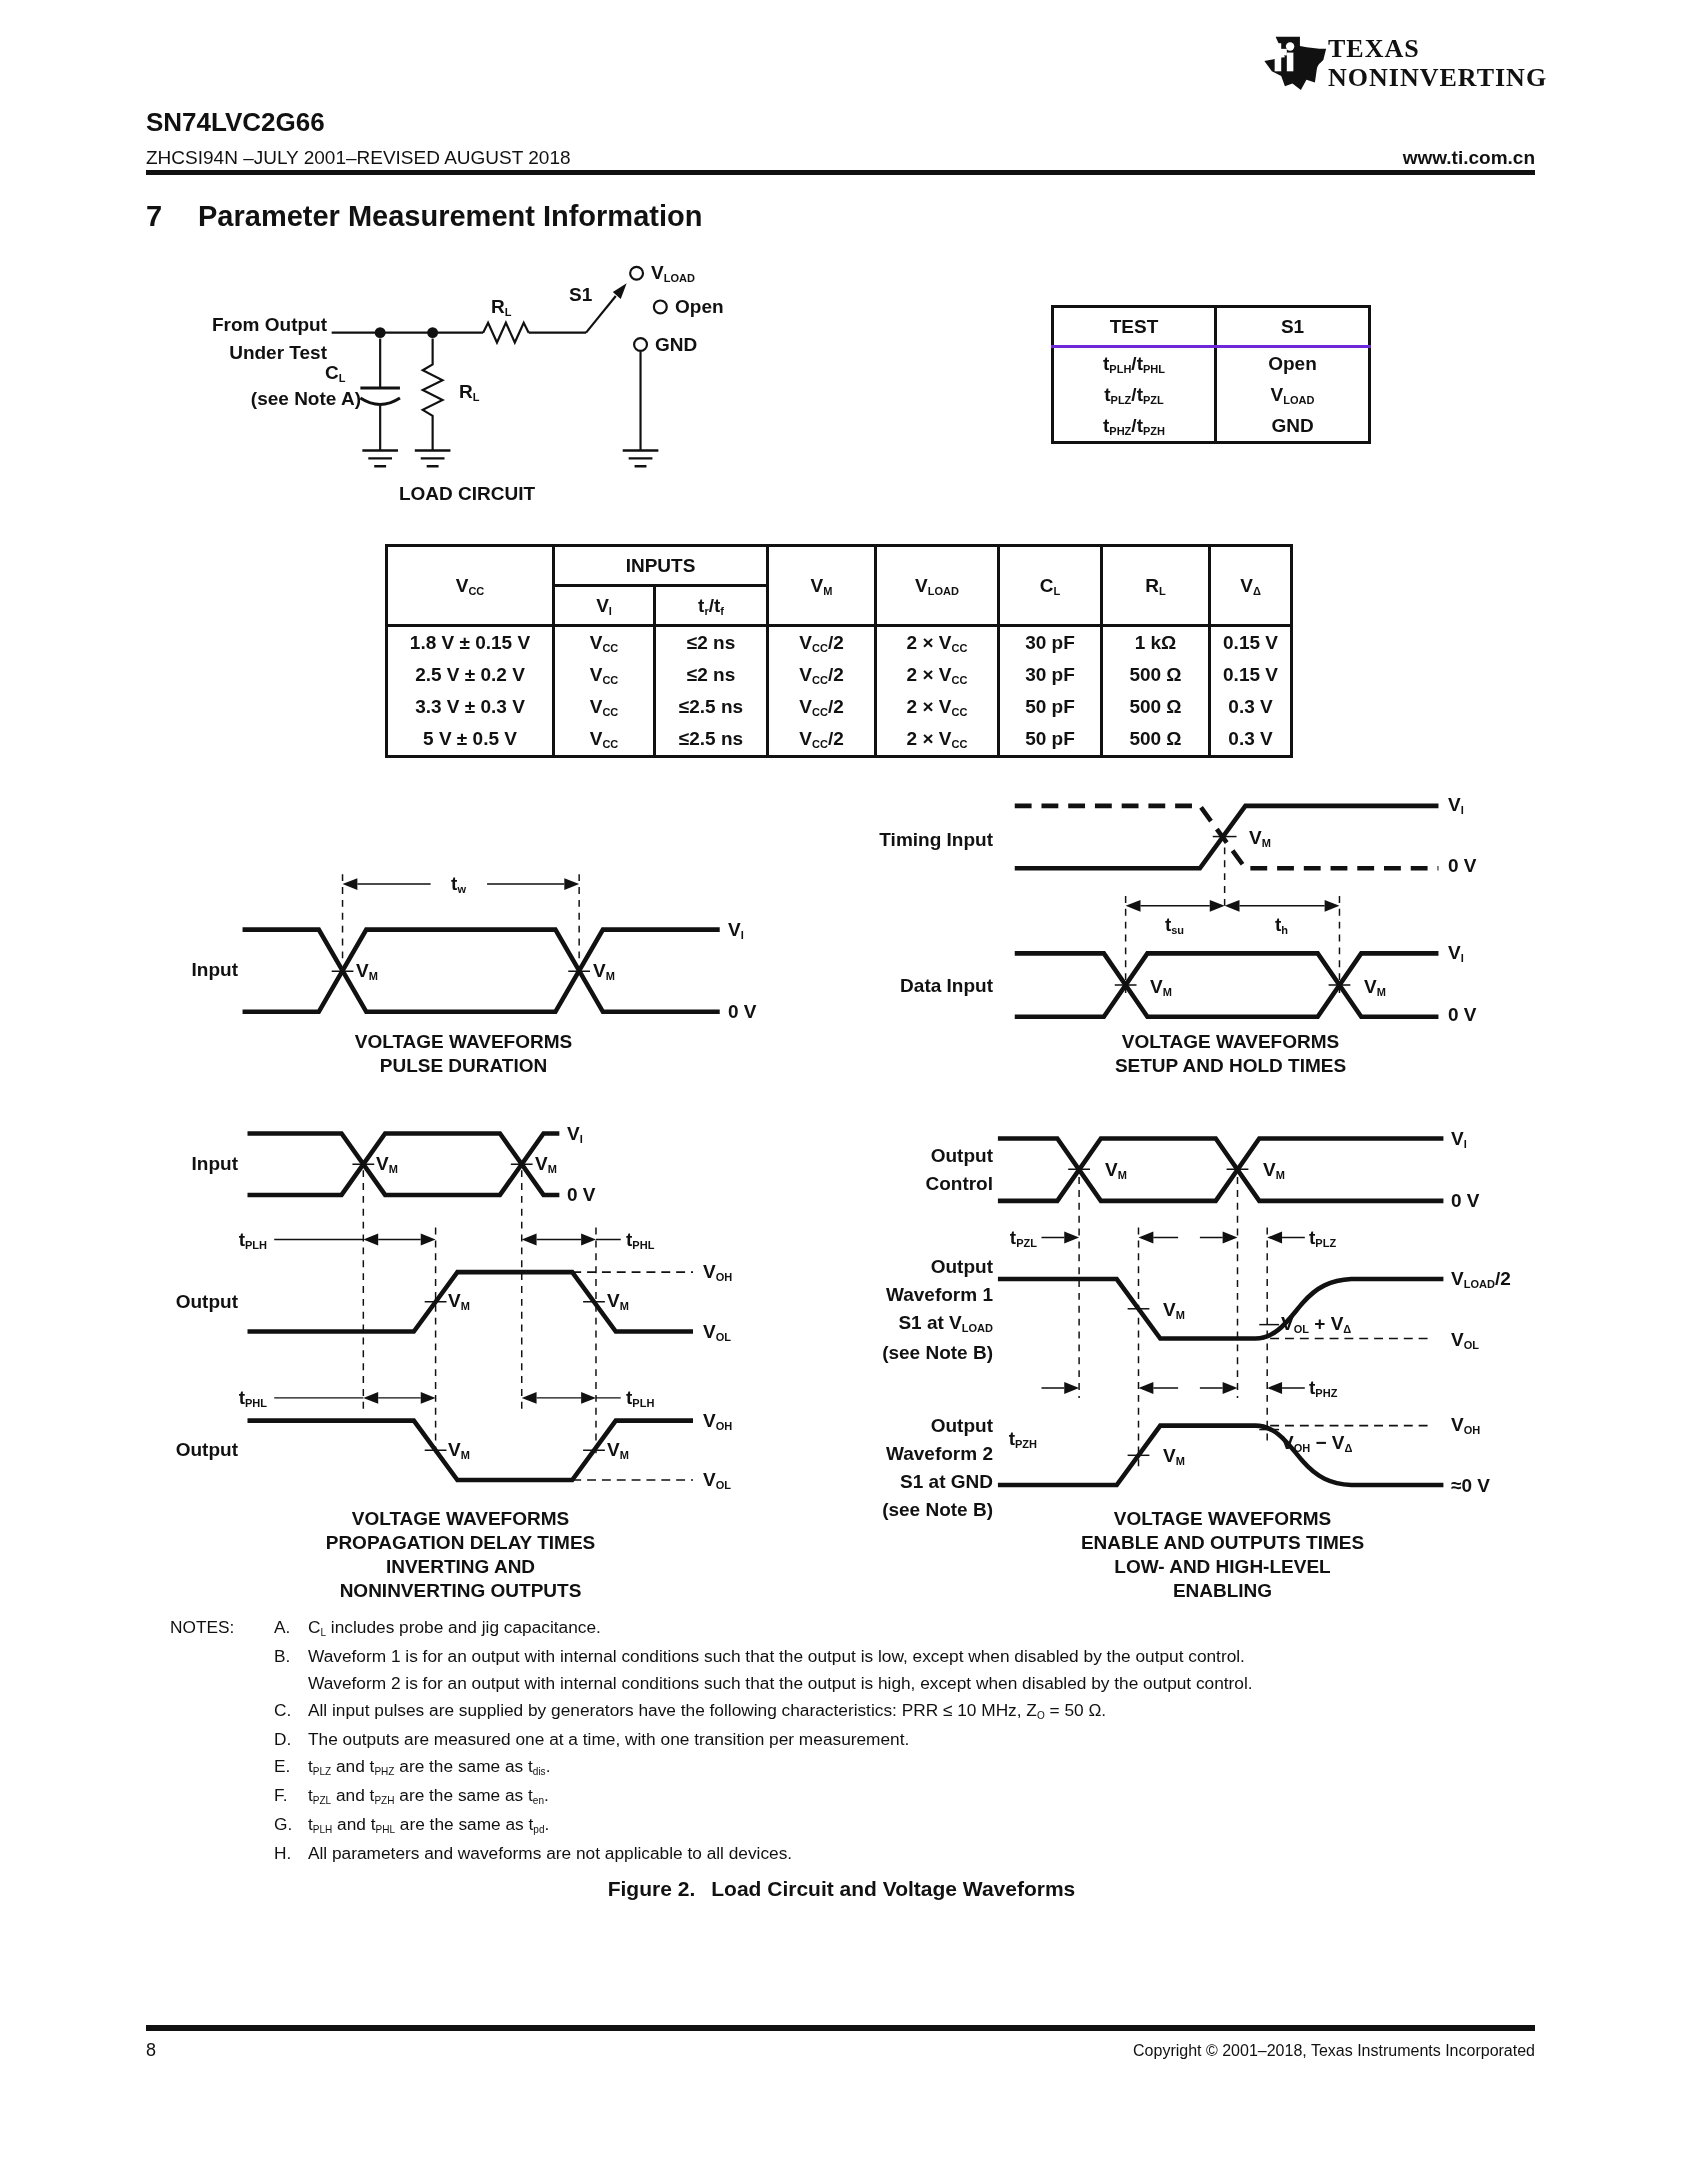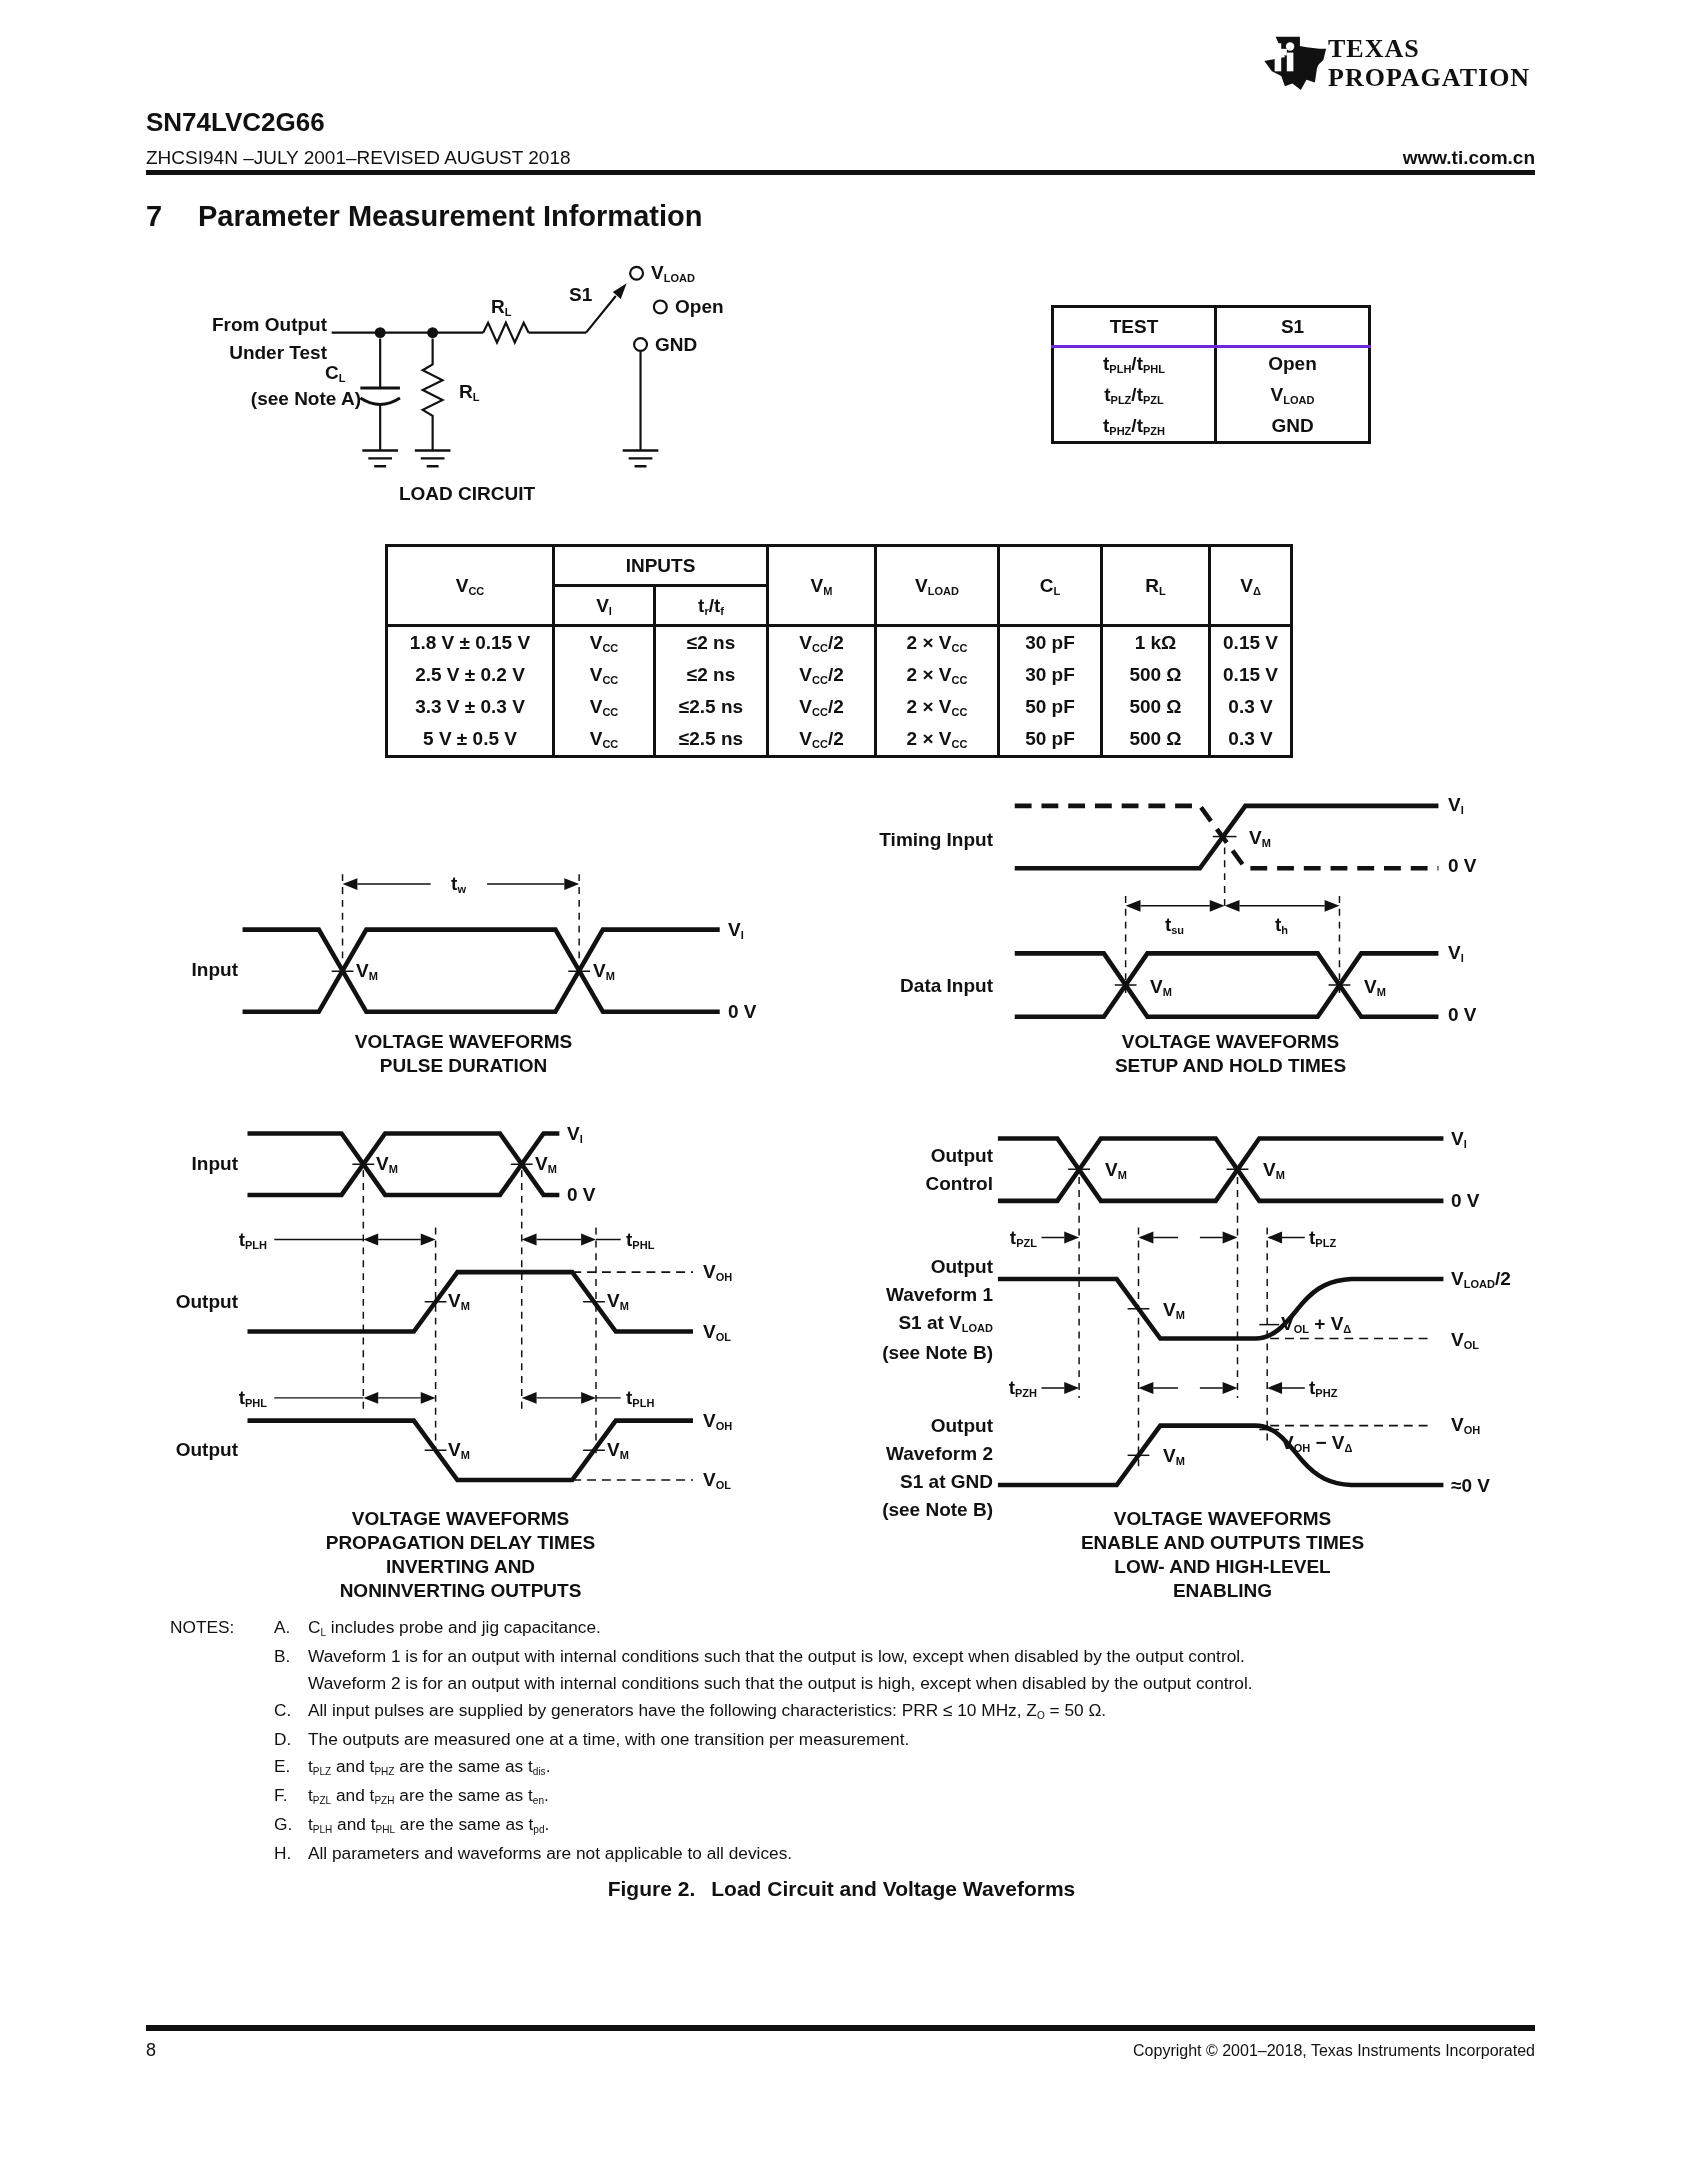--- a/index.html
+++ b/index.html
@@ -68,21 +68,21 @@
   <div class="logo">
     <svg width="73" height="69" viewBox="0 0 78 72">
       <path d="M22,2 h26 v10 c10,2 18,3 28,3 l-3,12 c-4,4 -6,5 -7,10 l-2,14 -9,-3 -6,11 -9,-7 -8,3 -4,-11 -10,-5 -8,-11 10,-2 c4,-1 8,-2 12,-2 z" fill="#111"></path>
       <rect x="13" y="15" width="21" height="7" fill="#fff"></rect>
       <rect x="21" y="9" width="7" height="30" fill="#fff"></rect>
       <rect x="34" y="19" width="7" height="20" fill="#fff"></rect>
       <circle cx="37.5" cy="12.5" r="4.5" fill="#fff"></circle>
     </svg>
     <div class="brand">
       <div>TEXAS</div>
-      <div>PROPAGATION</div>
+      <div>NONINVERTING</div>
     </div>
   </div>
   <div class="part">SN74LVC2G66</div>
   <div class="docline">ZHCSI94N –JULY 2001–REVISED AUGUST 2018</div>
   <div class="site">www.ti.com.cn</div>
   <div class="rule"></div>
 
   <div class="secnum">7</div>
   <div class="sectitle">Parameter Measurement Information</div>
 
@@ -346,21 +346,21 @@
 
   <div class="lbl r ml" style="left:844px;top:1142px;width:149px;">Output<br>Control</div>
   <div class="lbl r ml" style="left:844px;top:1253px;width:149px;">Output<br>Waveform 1<br>S1 at V<span class="sb">LOAD</span><br>(see Note B)</div>
   <div class="lbl r ml" style="left:844px;top:1412px;width:149px;">Output<br>Waveform 2<br>S1 at GND<br>(see Note B)</div>
   <div class="lbl" style="left:1105px;top:1159px;">V<span class="sb">M</span></div>
   <div class="lbl" style="left:1263px;top:1159px;">V<span class="sb">M</span></div>
   <div class="lbl" style="left:1163px;top:1299px;">V<span class="sb">M</span></div>
   <div class="lbl" style="left:1163px;top:1445px;">V<span class="sb">M</span></div>
   <div class="lbl r" style="left:943px;top:1227px;width:94px;">t<span class="sb">PZL</span></div>
   <div class="lbl" style="left:1309px;top:1227px;">t<span class="sb">PLZ</span></div>
-  <div class="lbl r" style="left:943px;top:1377px;width:94px;">t<span class="sb">PZH</span></div>
+  <div class="lbl r" style="left:943px;top:1428px;width:94px;">t<span class="sb">PZH</span></div>
   <div class="lbl" style="left:1309px;top:1377px;">t<span class="sb">PHZ</span></div>
   <div class="lbl" style="left:1451px;top:1128px;">V<span class="sb">I</span></div>
   <div class="lbl" style="left:1451px;top:1190px;">0 V</div>
   <div class="lbl" style="left:1451px;top:1268px;">V<span class="sb">LOAD</span>/2</div>
   <div class="lbl" style="left:1451px;top:1329px;">V<span class="sb">OL</span></div>
   <div class="lbl" style="left:1281px;top:1313px;">V<span class="sb">OL</span> + V<span class="sb">Δ</span></div>
   <div class="lbl" style="left:1451px;top:1414px;">V<span class="sb">OH</span></div>
   <div class="lbl" style="left:1281px;top:1432px;">V<span class="sb">OH</span> − V<span class="sb">Δ</span></div>
   <div class="lbl" style="left:1451px;top:1475px;">≈0 V</div>
   <div class="cap" style="left:1074px;top:1507px;width:297px;">

